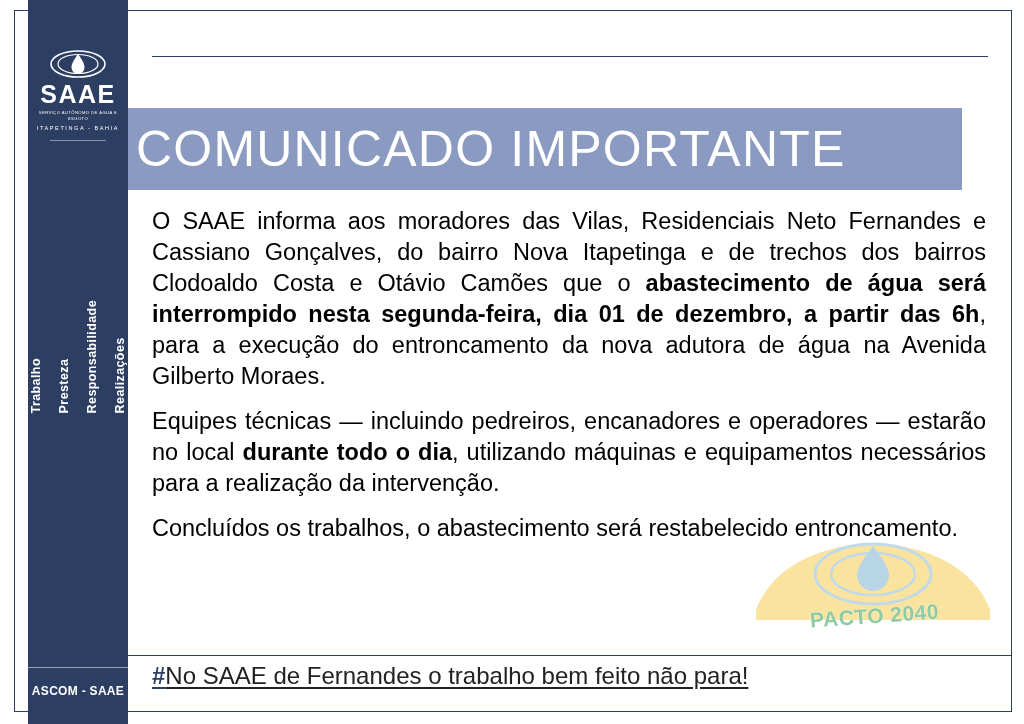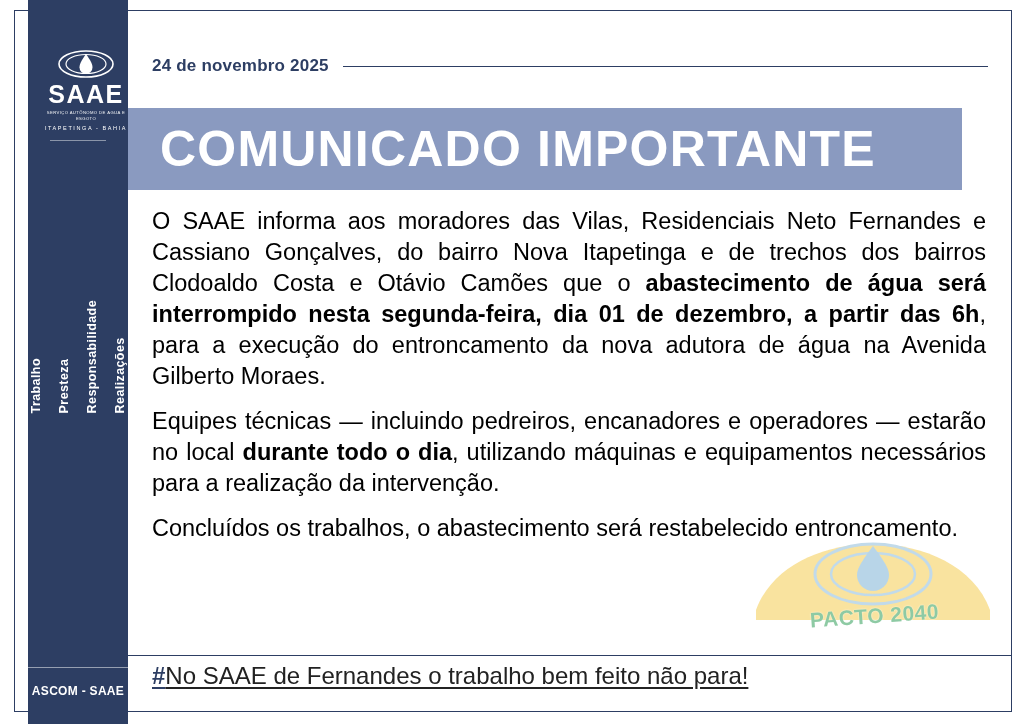--- a/index.html
+++ b/index.html
@@ -45,21 +45,20 @@
     position: relative;
     width: 100%;
     height: 100%;
   }
   .logo-block {
     position: absolute;
     top: 48px;
     left: 0;
     width: 100%;
     text-align: center;
-    padding-left: 8px;
   }
   .logo-drop {
     margin: 0 auto 4px auto;
     width: 56px;
     height: 30px;
     position: relative;
   }
   .logo-drop svg { display:block; }
   .logo-text {
     font-size: 25px;
@@ -161,23 +160,23 @@
     left: 0px;
     right: 50px;
     height: 82px;
     background: #8a9ac0;
     display: flex;
     align-items: center;
   }
   .title-text {
     color: #ffffff;
     font-size: 50px;
-    font-weight: bold;
+    font-weight: normal;
     letter-spacing: 1.2px;
-    padding-left: 32px;
+    padding-left: 8px;
     line-height: 1;
     white-space: nowrap;
   }
 
   .body-text {
     position: absolute;
     top: 196px;
     left: 24px;
     right: 26px;
     color: #000000;
@@ -277,21 +276,20 @@
       </div>
 
       <div class="sidebar-bottom-rule"></div>
       <div class="ascom">ASCOM - SAAE</div>
     </div>
   </div>
 
   <div class="content">
 
     <div class="date-row">
-      <div class="date-text">24 de novembro 2025</div>
       <div class="date-line"></div>
     </div>
 
     <div class="title-bar">
       <div class="title-text">COMUNICADO IMPORTANTE</div>
     </div>
 
     <div class="body-text" id="body-text">
         <p><span>O SAAE informa aos moradores das Vilas, Residenciais Neto Fernandes e Cassiano Gonçalves, do bairro Nova Itapetinga e de trechos dos bairros Clodoaldo Costa e Otávio Camões que o </span><b>abastecimento de água será interrompido nesta segunda-feira, dia 01 de dezembro, a partir das 6h</b><span>, para a execução do entroncamento da nova adutora de água na Avenida Gilberto Moraes.</span></p>
         <p><span>Equipes técnicas — incluindo pedreiros, encanadores e operadores — estarão no local </span><b>durante todo o dia</b><span>, utilizando máquinas e equipamentos necessários para a realização da intervenção.</span></p>

